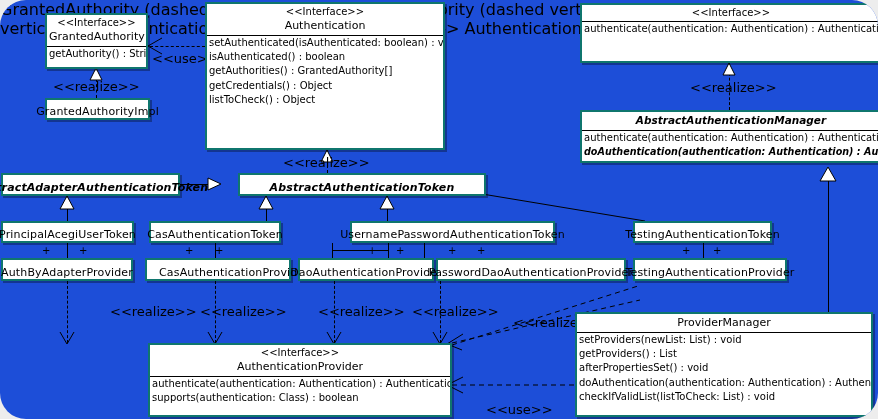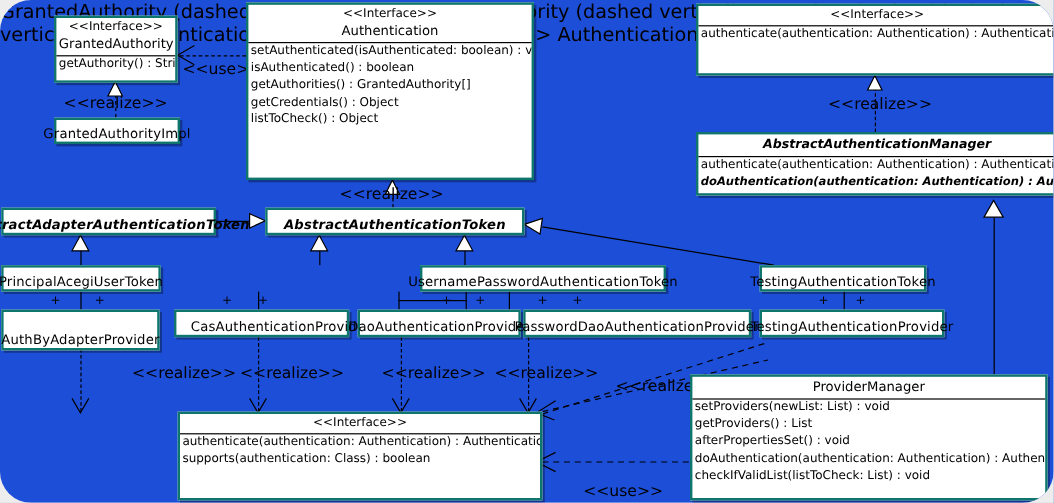--- a/index.html
+++ b/index.html
@@ -288,40 +288,43 @@
       <div class="op ital">doAuthentication(authentication: Authentication) : Authentication</div>
     </div>
   </div>
 
   
   <div class="uml simple abstract" style="left:1px; top:173px; width:179px; height:23px;">
     <span class="cname">AbstractAdapterAuthenticationToken</span>
   </div>
 
   
-  <div class="uml simple abstract" style="left:221px; top:173px; width:216px; height:23px;">
+  <div class="uml simple abstract" style="left:238px; top:173px; width:248px; height:23px;">
     <span class="cname">AbstractAuthenticationToken</span>
   </div>
 
   
   <div class="uml simple" style="left:1px; top:221px; width:133px; height:22px;">
     <span class="cname">PrincipalAcegiUserToken</span>
   </div>
 
+  <div class="uml simple" style="left:149px; top:221px; width:132px; height:22px;">
+    <span class="cname">CasAuthenticationToken</span>
+  </div>
 
   <div class="uml simple" style="left:350px; top:221px; width:205px; height:22px;">
     <span class="cname">UsernamePasswordAuthenticationToken</span>
   </div>
 
   <div class="uml simple" style="left:633px; top:221px; width:139px; height:22px;">
     <span class="cname">TestingAuthenticationToken</span>
   </div>
 
   
-  <div class="uml simple" style="left:1px; top:258px; width:132px; height:34px;">
+  <div class="uml simple" style="left:1px; top:258px; width:132px; height:23px;">
     <span class="cname">AuthByAdapterProvider</span>
   </div>
 
   <div class="uml simple" style="left:145px; top:258px; width:146px; height:23px;padding-left:32px;">
     <span class="cname">CasAuthenticationProvider</span>
   </div>
 
   <div class="uml simple" style="left:298px; top:258px; width:136px; height:23px;">
     <span class="cname">DaoAuthenticationProvider</span>
   </div>
@@ -331,20 +334,21 @@
   </div>
 
   <div class="uml simple" style="left:633px; top:258px; width:154px; height:23px;">
     <span class="cname">TestingAuthenticationProvider</span>
   </div>
 
   
   <div class="uml" style="left:148px; top:343px; width:304px; height:74px;">
     <div class="hdr">
       <span class="stereo">&lt;&lt;Interface&gt;&gt;</span>
+      <span class="cname">AuthenticationProvider</span>
     </div>
     <div class="sep"></div>
     <div class="ops">
       <div class="op">authenticate(authentication: Authentication) : Authentication</div>
       <div class="op">supports(authentication: Class) : boolean</div>
     </div>
   </div>
 
   
   <div class="uml" style="left:575px; top:312px; width:298px; height:105px;">

